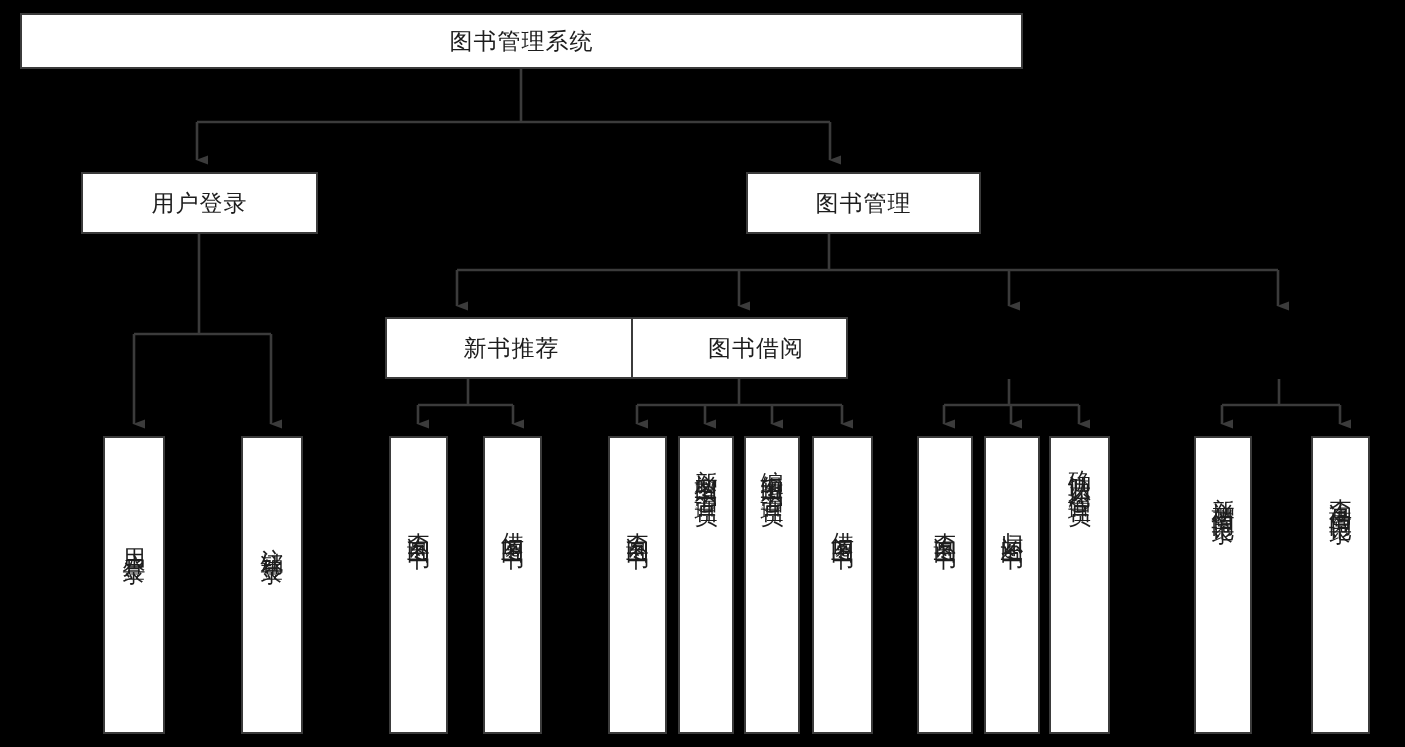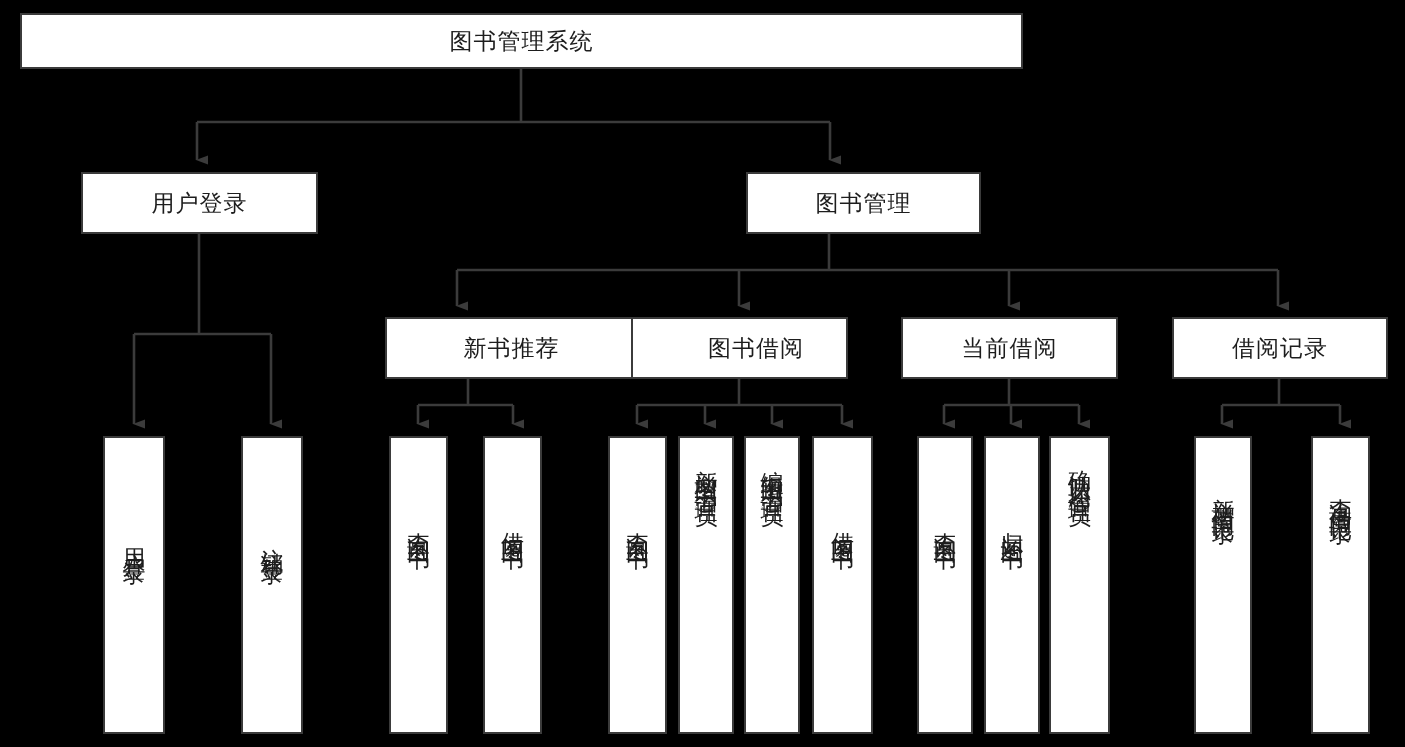--- a/index.html
+++ b/index.html
@@ -116,26 +116,20 @@
   <div class="node h" style="left:712px;top:172px;width:235px;height:62px;margin-left:34px;">
     <span>图书管理</span>
   </div>
 
   <div class="node h" style="left:361px;top:317px;width:253px;height:62px;margin-left:24px;">
     <span>新书推荐</span>
   </div>
   <div class="node h" style="left:631px;top:317px;width:217px;height:62px;padding-left:33px;">
     <span>图书借阅</span>
   </div>
-  <div class="node h" style="left:901px;top:317px;width:217px;height:62px;">
-    <span>当前借阅</span>
-  </div>
-  <div class="node h" style="left:1172px;top:317px;width:216px;height:62px;">
-    <span>借阅记录</span>
-  </div>
 
   <div class="node v pad-mid" style="left:103px;top:436px;width:62px;height:298px;">
     <span class="vtext">用户登录</span>
   </div>
   <div class="node v pad-mid" style="left:241px;top:436px;width:62px;height:298px;">
     <span class="vtext">注销登录</span>
   </div>
 
   <div class="node v pad-small" style="left:389px;top:436px;width:59px;height:298px;">
     <span class="vtext">查询图书</span>

